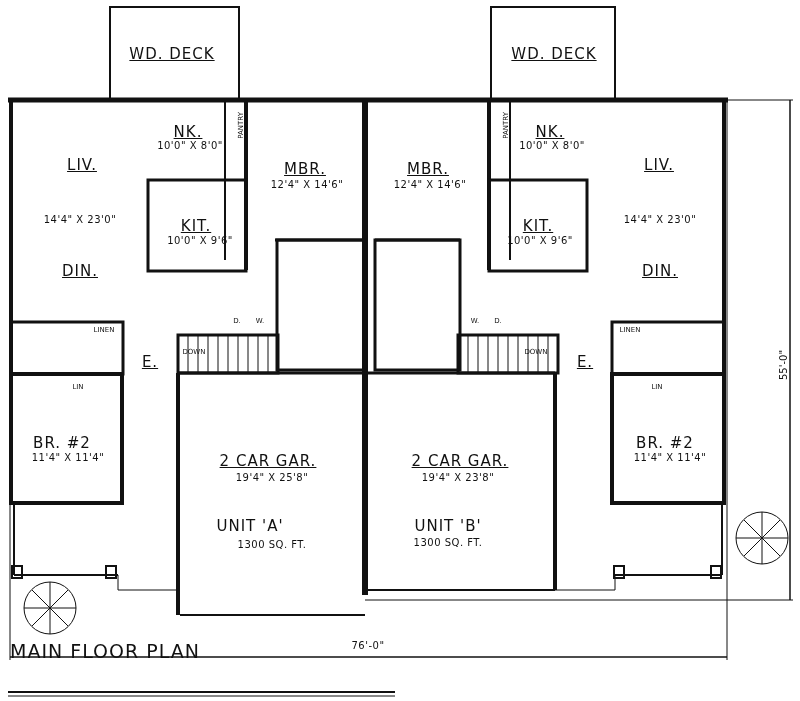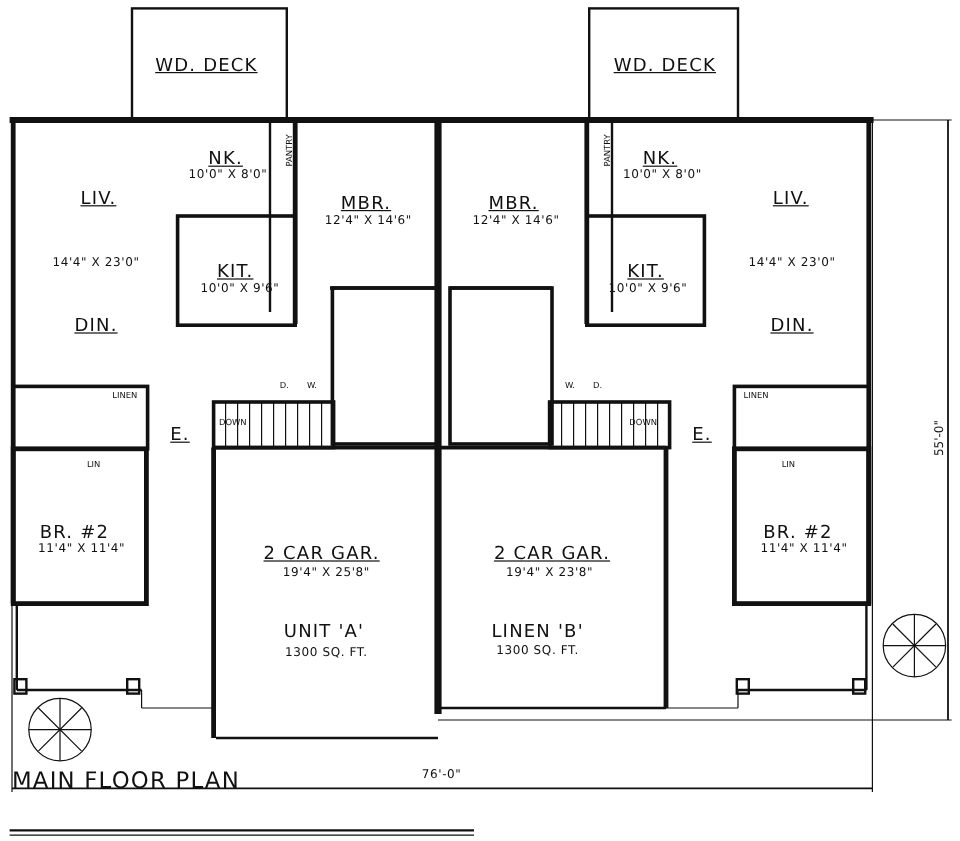--- a/index.html
+++ b/index.html
@@ -139,21 +139,21 @@
 <div class="lbl small" style="left:104px;top:326px;">LINEN</div>
 <div class="lbl small" style="left:78px;top:383px;">LIN</div>
 <div class="lbl small" style="left:237px;top:317px;">D.</div>
 <div class="lbl small" style="left:260px;top:317px;">W.</div>
 <div class="lbl small" style="left:194px;top:348px;">DOWN</div>
 <div class="lbl room" style="left:150px;top:353px;"><u>E.</u></div>
 <div class="lbl room" style="left:62px;top:434px;">BR. #2</div>
 <div class="lbl dim" style="left:68px;top:452px;">11'4" X 11'4"</div>
 <div class="lbl room" style="left:268px;top:452px;"><u>2 CAR GAR.</u></div>
 <div class="lbl dim" style="left:272px;top:472px;">19'4" X 25'8"</div>
-<div class="lbl room" style="left:270px;top:517px;">UNIT 'A'</div>
+<div class="lbl room" style="left:250px;top:517px;">UNIT 'A'</div>
 <div class="lbl dim" style="left:272px;top:539px;">1300 SQ. FT.</div>
 
 <div class="lbl room" style="left:554px;top:45px;"><u>WD. DECK</u></div>
 <div class="lbl room" style="left:550px;top:123px;"><u>NK.</u></div>
 <div class="lbl dim" style="left:552px;top:140px;">10'0" X 8'0"</div>
 <div class="lbl vert" style="left:502px;top:112px;">PANTRY</div>
 <div class="lbl room" style="left:659px;top:156px;"><u>LIV.</u></div>
 <div class="lbl dim" style="left:660px;top:214px;">14'4" X 23'0"</div>
 <div class="lbl room" style="left:538px;top:217px;"><u>KIT.</u></div>
 <div class="lbl dim" style="left:540px;top:235px;">10'0" X 9'6"</div>
@@ -163,19 +163,19 @@
 <div class="lbl small" style="left:630px;top:326px;">LINEN</div>
 <div class="lbl small" style="left:657px;top:383px;">LIN</div>
 <div class="lbl small" style="left:475px;top:317px;">W.</div>
 <div class="lbl small" style="left:498px;top:317px;">D.</div>
 <div class="lbl small" style="left:536px;top:348px;">DOWN</div>
 <div class="lbl room" style="left:585px;top:353px;"><u>E.</u></div>
 <div class="lbl room" style="left:665px;top:434px;">BR. #2</div>
 <div class="lbl dim" style="left:670px;top:452px;">11'4" X 11'4"</div>
 <div class="lbl room" style="left:460px;top:452px;"><u>2 CAR GAR.</u></div>
 <div class="lbl dim" style="left:458px;top:472px;">19'4" X 23'8"</div>
-<div class="lbl room" style="left:448px;top:517px;">LINEN 'B'</div>
+<div class="lbl room" style="left:448px;top:517px;">UNIT 'B'</div>
 <div class="lbl dim" style="left:448px;top:537px;">1300 SQ. FT.</div>
 
 <div class="lbl dim" style="left:368px;top:640px;">76'-0"</div>
 <div class="lbl vert" style="left:778px;top:350px;font-size:10px;">55'-0"</div>
 
 <div class="title">MAIN FLOOR PLAN</div>
 
 </body></html>

